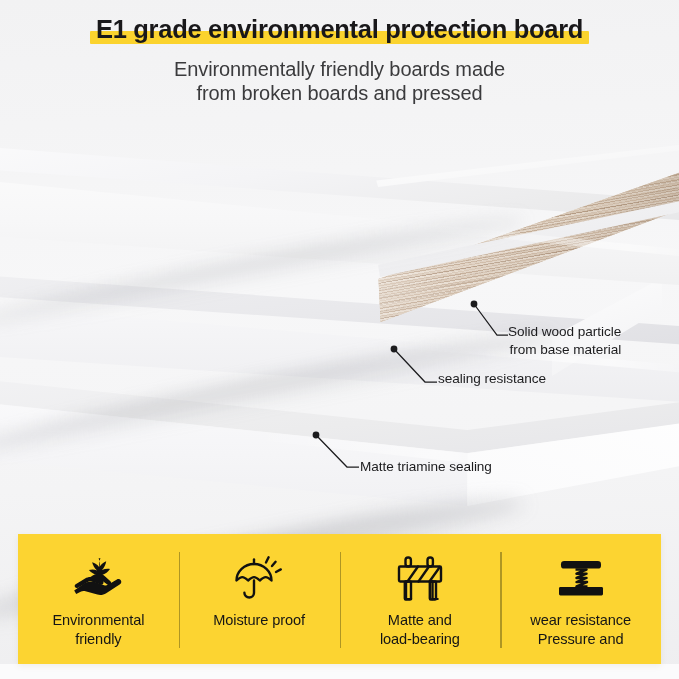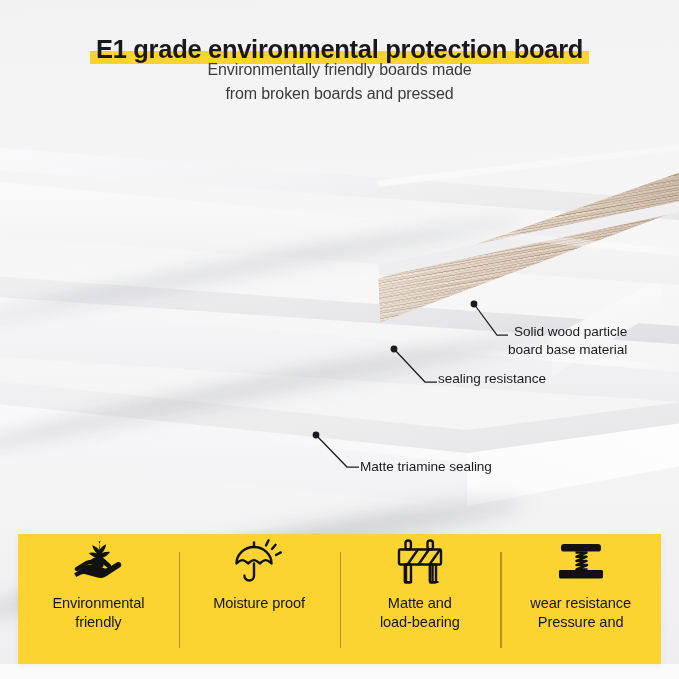--- a/index.html
+++ b/index.html
@@ -18,38 +18,38 @@
     position:absolute; inset:0;
     width:679px; height:679px;
     background:
       linear-gradient(178deg,#f2f2f3 0%,#f4f4f5 18%,#f7f7f8 42%,#f4f4f5 70%,#eeeef0 100%);
   }
 
   
   #header { position:absolute; left:0; top:0; width:679px; height:112px; z-index:40; }
 
   .title-wrap {
-    position:absolute; left:0; top:32px; width:679px;
+    position:absolute; left:0; top:12px; width:679px;
     text-align:center;
   }
   .title-inner { position:relative; display:inline-block; padding:0 6px; }
   .title-hl {
     position:absolute; left:0; right:0; bottom:2px; height:13px;
     background:#fbd32e; z-index:0; border-radius:1px;
   }
   .title-text {
     position:relative; z-index:1;
     font-size:25.5px; font-weight:bold; color:#19181a;
     letter-spacing:-0.3px; line-height:34px; white-space:nowrap;
   }
 
   .subtitle {
     position:absolute; left:0; top:58px; width:679px;
     text-align:center; color:#3b3b3d;
-    font-size:16px; line-height:23.5px; letter-spacing:-0.1px;
+    font-size:20px; line-height:23.5px; letter-spacing:-0.1px;
   }
   .subtitle span { display:block; }
 
   
   #scene { position:absolute; left:0; top:112px; width:679px; height:422px; z-index:10; }
 
   .board { position:absolute; }
 
   
   .shadow {
@@ -203,20 +203,21 @@
   
   #features {
     position:absolute; left:18px; top:534px; width:643px; height:130px;
     background:#fcd431; z-index:50;
     display:flex; align-items:stretch;
     box-shadow:0 2px 6px rgba(140,130,60,.10);
   }
   .feature {
     flex:1; position:relative;
     display:flex; flex-direction:column; align-items:center;
+    padding-top:17px;
   }
   .feature + .feature::before {
     content:''; position:absolute; left:0; top:18px; bottom:16px;
     width:1.3px; background:#6f6218; opacity:.55;
   }
   .f-icon { height:56px; display:flex; align-items:center; justify-content:center; }
   .f-label {
     margin-top:4px; text-align:center; color:#151515;
     font-size:14.6px; line-height:18.5px; letter-spacing:-0.1px;
   }
@@ -285,21 +286,21 @@
 
       <circle cx="394" cy="336" r="3.4" fill="#1c1c1e"></circle>
       <path d="M394 336 L425 369 L437 369" stroke="#1c1c1e" stroke-width="1.25" fill="none"></path>
 
       <circle cx="316" cy="422" r="3.4" fill="#1c1c1e"></circle>
       <path d="M316 422 L347 454 L359 454" stroke="#1c1c1e" stroke-width="1.25" fill="none"></path>
     </svg>
 
     <div class="callout-label" id="co1">
       <span>Solid wood particle</span>
-      <span>board base material</span>
+      <span>from base material</span>
     </div>
     <div class="callout-label" id="co2">
       <span>sealing resistance</span>
     </div>
     <div class="callout-label" id="co3">
       <span>Matte triamine sealing</span>
     </div>
   </div>
 
   <div id="features">

